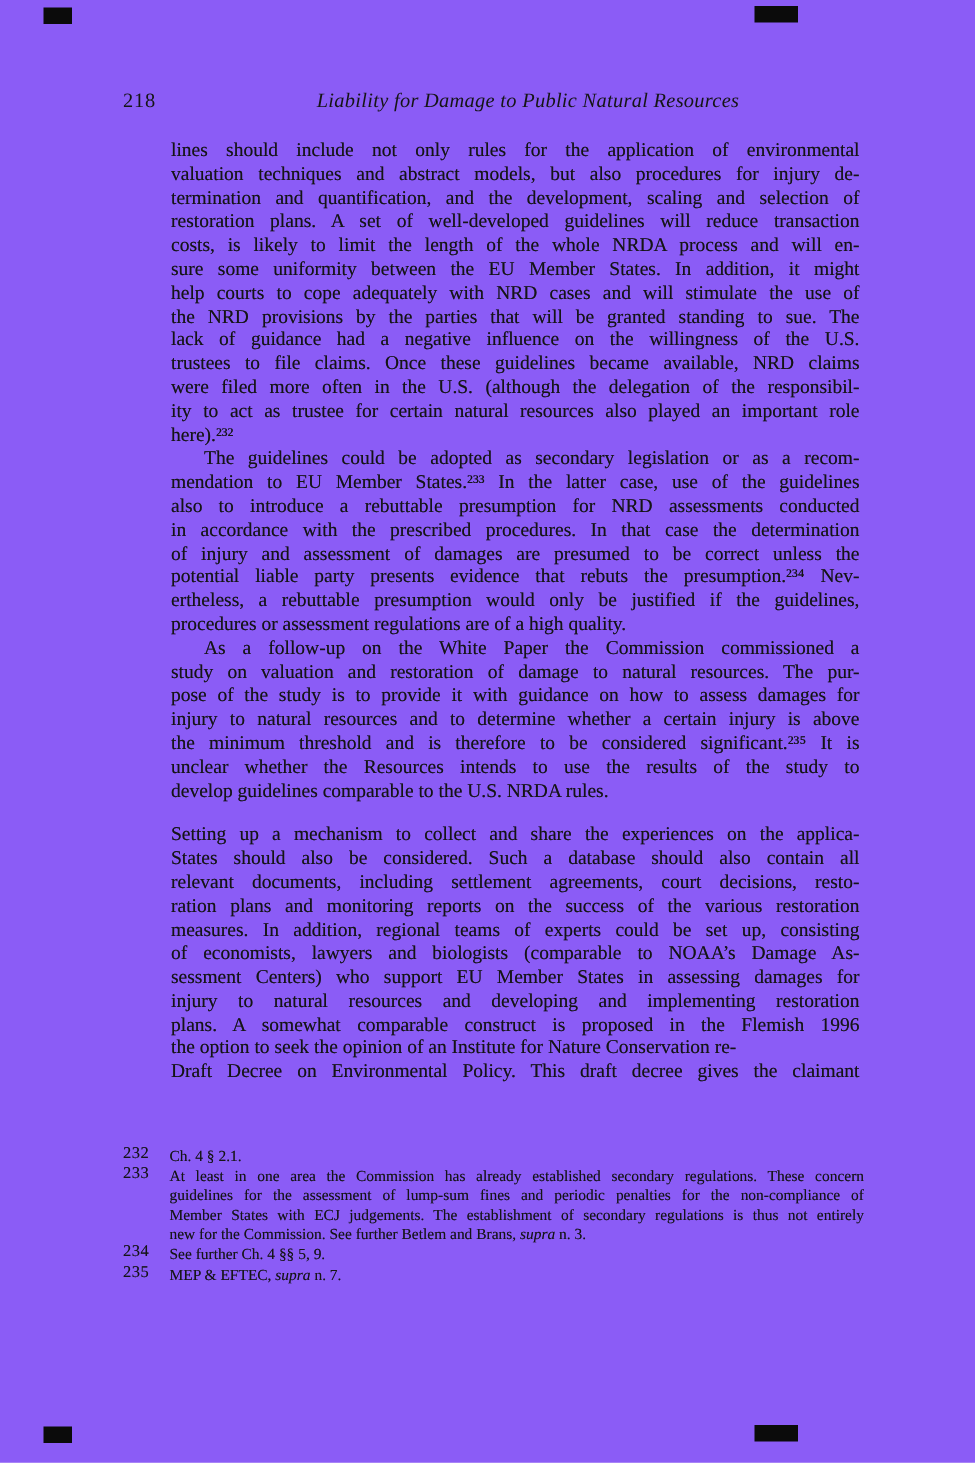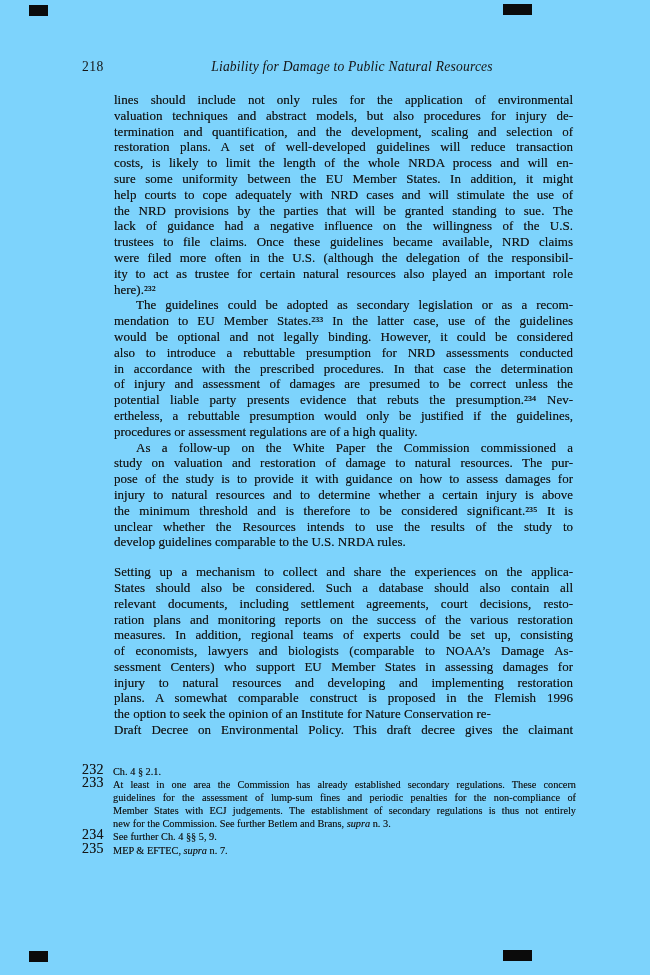--- a/index.html
+++ b/index.html
@@ -6,21 +6,21 @@
   body {
     width: 650px; height: 975px;
     background: #fdfdfc;
     font-family: "Liberation Serif", "DejaVu Serif", serif;
     color: #151515;
     overflow: hidden;
   }
   .page {
     position: relative;
     width: 650px; height: 975px;
-    background: #7dd3fc;
+    background: #8b5cf6;
   }
   
   .scan-mark { position: absolute; background: #0b0b0b; }
   .scan-mark.tl { left: 29px;  top: 5px;    width: 19px; height: 11px; }
   .scan-mark.tr { left: 503px; top: 4px;    width: 29px; height: 11px; }
   .scan-mark.bl { left: 29px;  top: 951px;  width: 19px; height: 11px; }
   .scan-mark.br { left: 503px; top: 950px;  width: 29px; height: 11px; }
 
   .header {
     position: absolute; left: 82px; top: 58px; width: 491px; height: 18px;
@@ -55,21 +55,21 @@
   .para.indent .line:first-child { text-indent: 22px; }
 
   .footnotes {
     position: absolute; left: 82px; top: 765px; width: 494px;
     font-size: 10.3px; line-height: 13.1px;
     text-shadow: 0 0 0.3px rgba(10,10,10,0.5);
   }
   .fn { position: relative; padding-left: 31px; }
   .fn-num {
     position: absolute; left: 0; top: -2px;
-    font-size: 14px; letter-spacing: 0.3px;
+    font-size: 11px; letter-spacing: 0.3px;
   }
   .fn-line {
     text-align: justify;
     text-align-last: justify;
     height: 13.1px;
     white-space: nowrap;
   }
   .fn-line.last { text-align: left; text-align-last: left; }
   .fn-line i { font-style: italic; }
 </style>
@@ -100,21 +100,20 @@
         <div class="line">the NRD provisions by the parties that will be granted standing to sue. The</div>
         <div class="line">lack of guidance had a negative influence on the willingness of the U.S.</div>
         <div class="line">trustees to file claims. Once these guidelines became available, NRD claims</div>
         <div class="line">were filed more often in the U.S. (although the delegation of the responsibil-</div>
         <div class="line">ity to act as trustee for certain natural resources also played an important role</div>
         <div class="line last">here).²³²</div>
       </div>
       <div class="para indent">
         <div class="line">The guidelines could be adopted as secondary legislation or as a recom-</div>
         <div class="line">mendation to EU Member States.²³³ In the latter case, use of the guidelines</div>
-        <div class="line">would be optional and not legally binding. However, it could be considered</div>
         <div class="line">also to introduce a rebuttable presumption for NRD assessments conducted</div>
         <div class="line">in accordance with the prescribed procedures. In that case the determination</div>
         <div class="line">of injury and assessment of damages are presumed to be correct unless the</div>
         <div class="line">potential liable party presents evidence that rebuts the presumption.²³⁴ Nev-</div>
         <div class="line">ertheless, a rebuttable presumption would only be justified if the guidelines,</div>
         <div class="line last">procedures or assessment regulations are of a high quality.</div>
       </div>
       <div class="para indent">
         <div class="line">As a follow-up on the White Paper the Commission commissioned a</div>
         <div class="line">study on valuation and restoration of damage to natural resources. The pur-</div>

